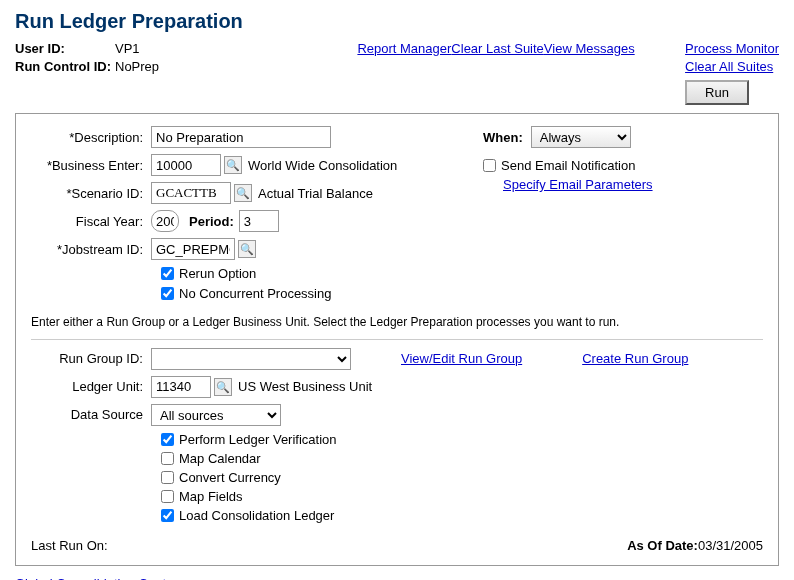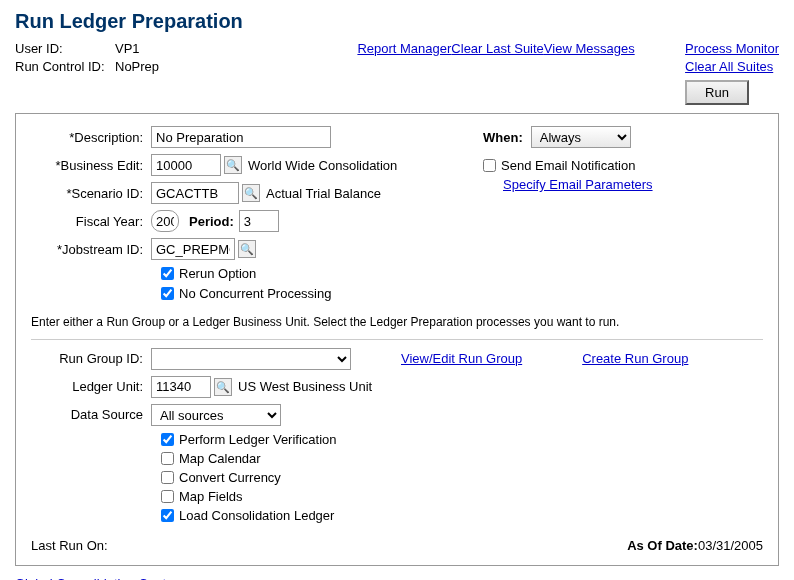--- a/index.html
+++ b/index.html
@@ -44,21 +44,21 @@
       margin-bottom: 10px;
     }
     input[type="text"] {
       border: 1px solid #999;
       padding: 2px 4px;
       font-size: 13px;
       height: 22px;
     }
     .desc-input { width: 180px; }
     .bu-input { width: 70px; }
-    .scenario-input { width: 88px; }
+    .scenario-input { width: 80px; font-family: Liberation Serif, serif; }
     .fy-input { width: 28px; border-radius: 10px; }
     .period-input { width: 40px; }
     .jobstream-input { width: 84px; }
     .lookup-icon {
       display: inline-block;
       width: 18px;
       height: 18px;
       background: #f0f0f0;
       border: 1px solid #999;
       margin-left: 3px;
@@ -141,21 +141,21 @@
       font-size: 13px;
     }
     .bold-label { font-weight: bold; }
     .header-outer {
       display: flex;
       justify-content: space-between;
       margin-bottom: 8px;
     }
     .header-left { display: flex; flex-direction: column; }
     .header-left-row { display: flex; align-items: center; margin-bottom: 3px; }
-    .header-left-row .hl-label { width: 100px; font-weight: normal; }
+    .header-left-row .hl-label { width: 100px; font-weight: bold; }
     .header-left-row .hl-value { width: 160px; }
     .header-center { display: flex; flex-direction: row; align-items: flex-start; margin-left: 32px; }
     .header-center a { margin-bottom: 3px; }
     .header-right { display: flex; flex-direction: column; align-items: flex-start; }
     .header-right a { margin-bottom: 3px; }
     .send-email-row { display: flex; align-items: center; margin-bottom: 4px; }
     .send-email-row input { margin-right: 5px; }
     .form-area {
       display: flex;
     }
@@ -204,21 +204,21 @@
     <div class="form-area">
 
       <div class="form-left">
 
         <div class="inner-form-row">
           <span class="ifl">*Description:</span>
           <input type="text" class="desc-input" value="No Preparation" style="">
         </div>
 
         <div class="inner-form-row">
-          <span class="ifl">*Business Edit:</span>
+          <span class="ifl">*Business Enter:</span>
           <input type="text" class="bu-input" value="10000" style="">
           <span class="lookup-icon">🔍</span>
           <span style="margin-left:6px;">World Wide Consolidation</span>
         </div>
 
         <div class="inner-form-row">
           <span class="ifl">*Scenario ID:</span>
           <input type="text" class="scenario-input" value="GCACTTB" style="">
           <span class="lookup-icon">🔍</span>
           <span style="margin-left:6px;">Actual Trial Balance</span>

